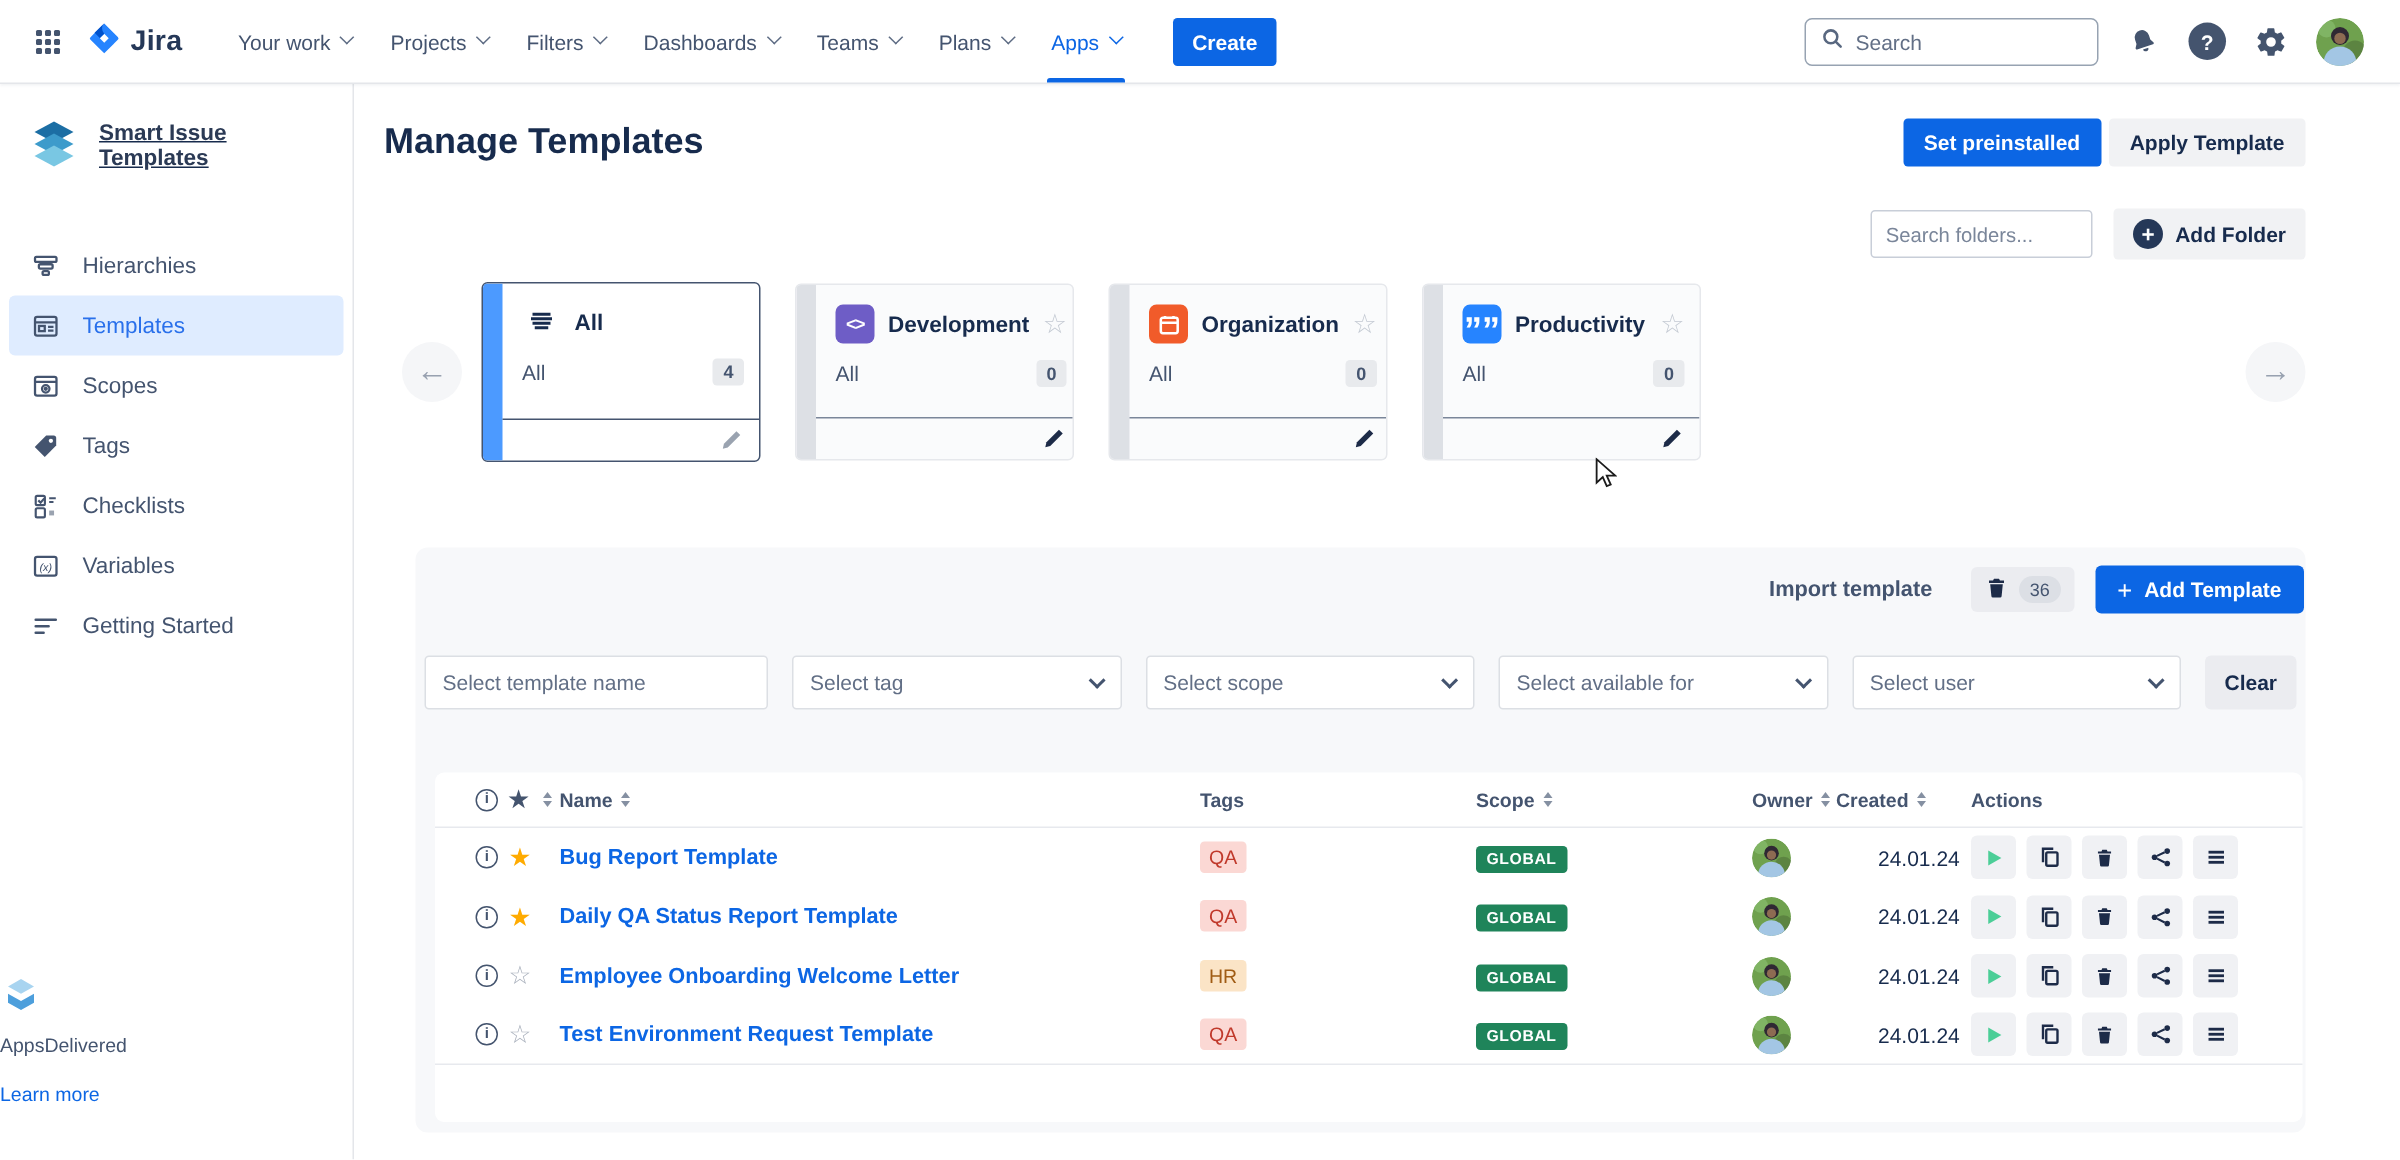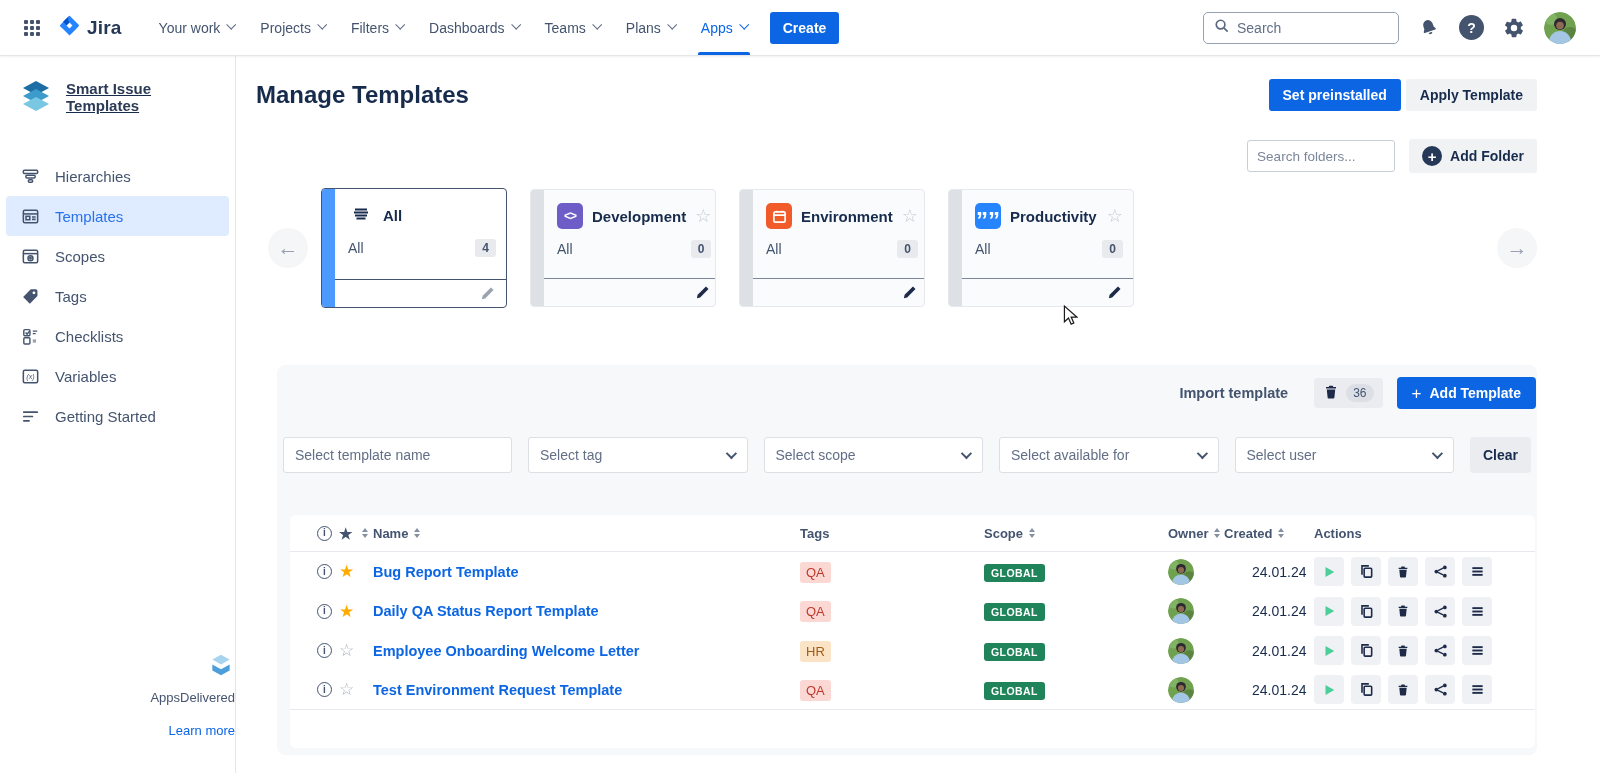--- a/index.html
+++ b/index.html
@@ -14,41 +14,41 @@
   .brand-name { font-size:19px; font-weight:bold; color:#253858; letter-spacing:.2px;}
   .navitems { display:flex; height:100%; align-items:stretch; gap:4px; }
   .navitem { position:relative; display:flex; align-items:center; padding:0 11px; font-size:14px;
     color:#44546F; font-weight:500; cursor:pointer; white-space:nowrap;}
   .navitem .chev { width:7px; height:7px; border-right:1.6px solid #5E6C84; border-bottom:1.6px solid #5E6C84;
     transform:rotate(45deg) translateY(-1px); display:inline-block; margin-left:7px; margin-top:-4px;}
   .navitem.active { color:#0C66E4; }
   .navitem.active .chev { border-color:#0C66E4; }
   .navitem.active::after { content:""; position:absolute; left:8px; right:8px; bottom:0; height:3px; background:#0C66E4; border-radius:2px 2px 0 0;}
   .create-btn { background:#0C66E4; color:#fff; font-size:14px; font-weight:600; border:none;
-    border-radius:3px; padding:8px 13px; margin-left:12px; cursor:pointer;}
+    border-radius:3px; padding:8px 13px; margin-left:24px; cursor:pointer;}
   .nav-right { margin-left:auto; display:flex; align-items:center; gap:19px; }
   .nav-search { display:flex; align-items:center; gap:8px; width:196px; height:32px;
     border:1.5px solid #97A3B2; border-radius:5px; padding:0 10px; color:#596880;}
   .nav-search input { border:none; outline:none; width:100%; font-size:14px; color:#44546F; background:transparent;}
   .nav-search input::placeholder { color:#626F86; }
   .icon-btn { background:none; border:none; cursor:pointer; display:flex; align-items:center; }
   .help-circle { width:25px; height:25px; border-radius:50%; background:#44546E; color:#fff;
     font-size:14px; font-weight:bold; display:flex; align-items:center; justify-content:center;}
   .avatar-sm { width:32px; height:32px; border-radius:50%; overflow:hidden; display:block;}
 
   
   .shell { display:flex; height:717px; }
   .sidebar { width:236px; border-right:1px solid #E4E6EA; padding-top:24px; position:relative; flex:none;}
   .side-logo { display:flex; gap:10px; padding:0 16px 0 16px; margin-bottom:36px;text-decoration:underline;}
   .side-logo-title { font-size:15px; font-weight:bold; color:#2B3A55; }
   .side-item { display:flex; align-items:center; gap:13px; height:40px; padding:0 12px; margin:0 6px;
     border-radius:4px; font-size:15px; color:#44546F; cursor:pointer;}
   .side-item .sicon { width:24px; display:flex; justify-content:center; }
   .side-item.active { background:#DFECFF; color:#2970EB; }
-  .side-footer { position:absolute; bottom:34px; left:0; right:0; text-align:right; }
+  .side-footer { position:absolute; bottom:34px; left:0; right:0; text-align:left; }
   .side-footer .fbrand { display:block; font-size:13px; color:#44546F; margin-top:8px; }
   .side-footer .flink { display:inline-block; font-size:13px; color:#0C66E4; margin-top:18px; cursor:pointer; text-decoration:none;}
 
   .main { flex:1; padding:0 63px 0 20px; position:relative; }
 
   
   .page-head { display:flex; align-items:center; justify-content:space-between; margin-top:23px; }
   .page-title { font-size:24px; font-weight:bold; color:#172B4D; }
   .head-actions { display:flex; gap:5px; }
   .btn-blue { background:#0C66E4; color:#fff; font-size:14px; font-weight:600; border:none;
@@ -412,21 +412,21 @@
         <div class="fcard">
           <div class="fstripe"></div>
           <div class="fmain">
             <div class="fhead">
               <span class="fico" style="background:#F15B2A">
                 <svg width="15" height="15" viewBox="0 0 16 16" fill="none" stroke="#fff" stroke-width="1.8">
                     <rect x="2" y="3" width="12" height="11" rx="1.5"></rect>
                     <path d="M2 6.5h12M5 1.8v2M11 1.8v2"></path>
                   </svg>
               </span>
-              <span class="fname">Environment</span>
+              <span class="fname">Organization</span>
               <span class="fstar">☆</span>
             </div>
             <div class="fbody">
               <span class="fsub">All</span>
               <span class="fcount">0</span>
             </div>
             <div class="ffoot">
               <span class="pencil">
                 <svg width="15" height="15" viewBox="0 0 16 16">
                     <path fill="#1D2B48" d="M11.7 1.6l2.7 2.7L5.5 13.2 2 14l.8-3.5z"></path>

